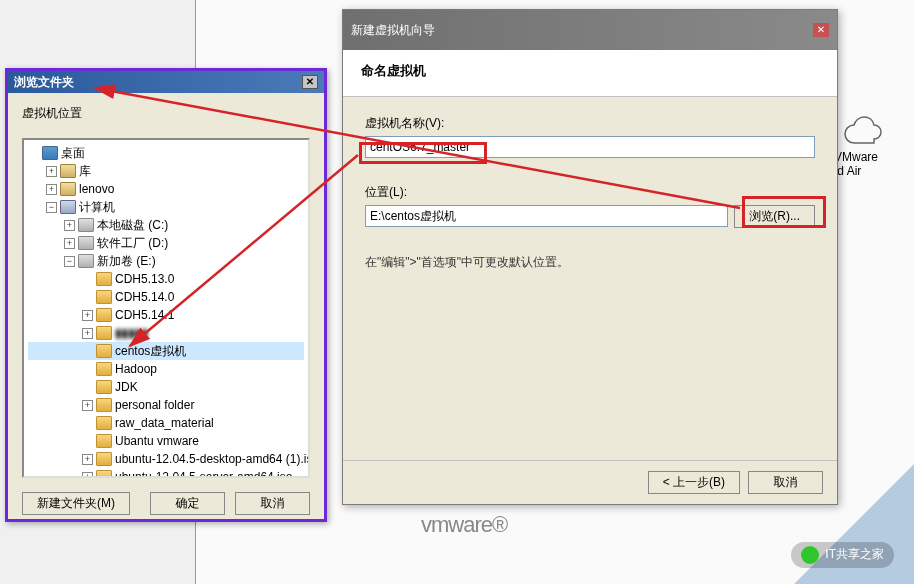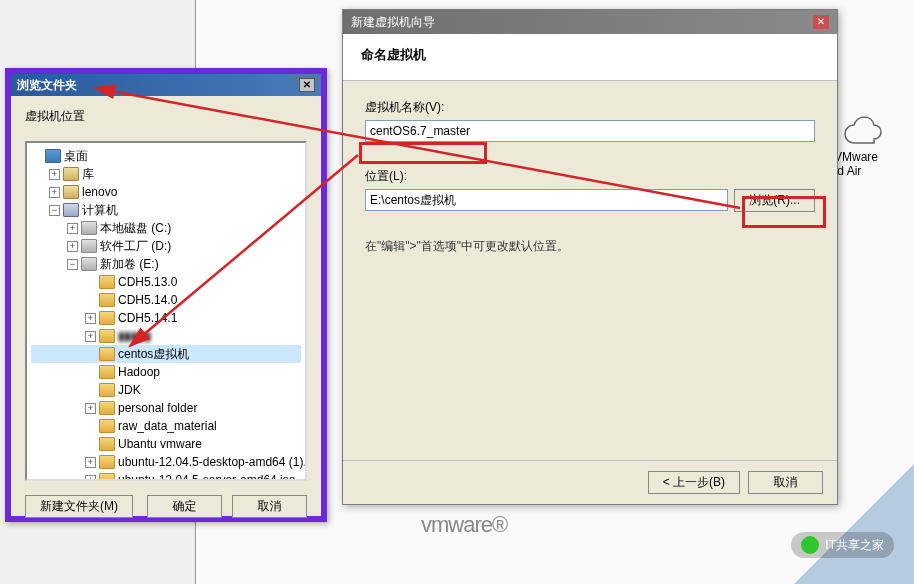--- a/index.html
+++ b/index.html
@@ -55,21 +55,21 @@
       position: absolute;
       left: 342px;
       top: 9px;
       width: 496px;
       height: 496px;
       background: #ece9d8;
       border: 1px solid #7b7b7b;
       box-shadow: 2px 2px 8px rgba(0,0,0,0.3);
     }
     .wizard .titlebar {
-      height: 24px;
+      height: 40px;
       background: linear-gradient(90deg, #6f6f6f, #8a8a8a);
       color: #fff;
       font-size: 12px;
       padding: 4px 8px;
       display: flex;
       justify-content: space-between;
       align-items: center;
     }
     .close-x {
       width: 16px;
@@ -141,21 +141,21 @@
     }
 
     
     .browse-dlg {
       position: absolute;
       left: 5px;
       top: 68px;
       width: 322px;
       height: 454px;
       background: #ece9d8;
-      border: 6px solid #6d28d9;
+      border: 3px solid #6d28d9;
       box-shadow: 2px 2px 6px rgba(0,0,0,0.3);
     }
     .browse-dlg .titlebar {
       height: 22px;
       background: linear-gradient(90deg, #2a5a9c, #4a7ab8);
       color: #fff;
       font-size: 12px;
       font-weight: bold;
       padding: 3px 6px;
       display: flex;
@@ -238,23 +238,23 @@
       top: 0; left: 0;
       width: 914px;
       height: 584px;
       pointer-events: none;
     }
 
     
     .footer-badge {
       position: absolute;
       right: 20px;
-      bottom: 26px;
-      display: flex;
-      align-items: center;
+      bottom: 16px;
+      display: flex;
+      align-items: flex-start;
       gap: 6px;
       background: rgba(0,0,0,0.2);
       padding: 4px 10px;
       border-radius: 14px;
       color: #fff;
     }
     .footer-badge .wechat-ico {
       width: 18px;
       height: 18px;
       background: #2dc62d;

